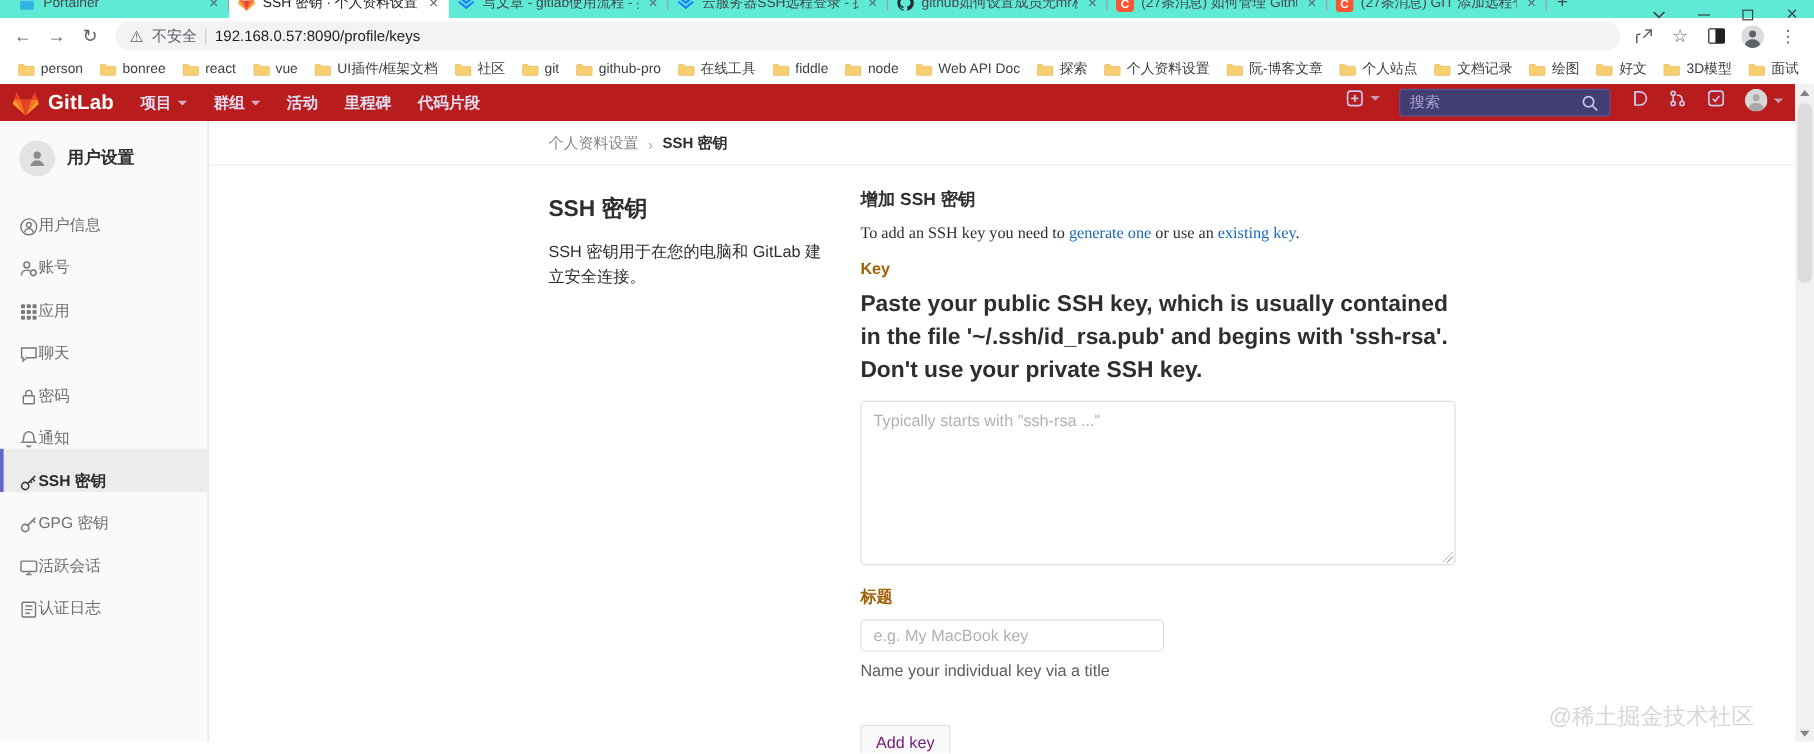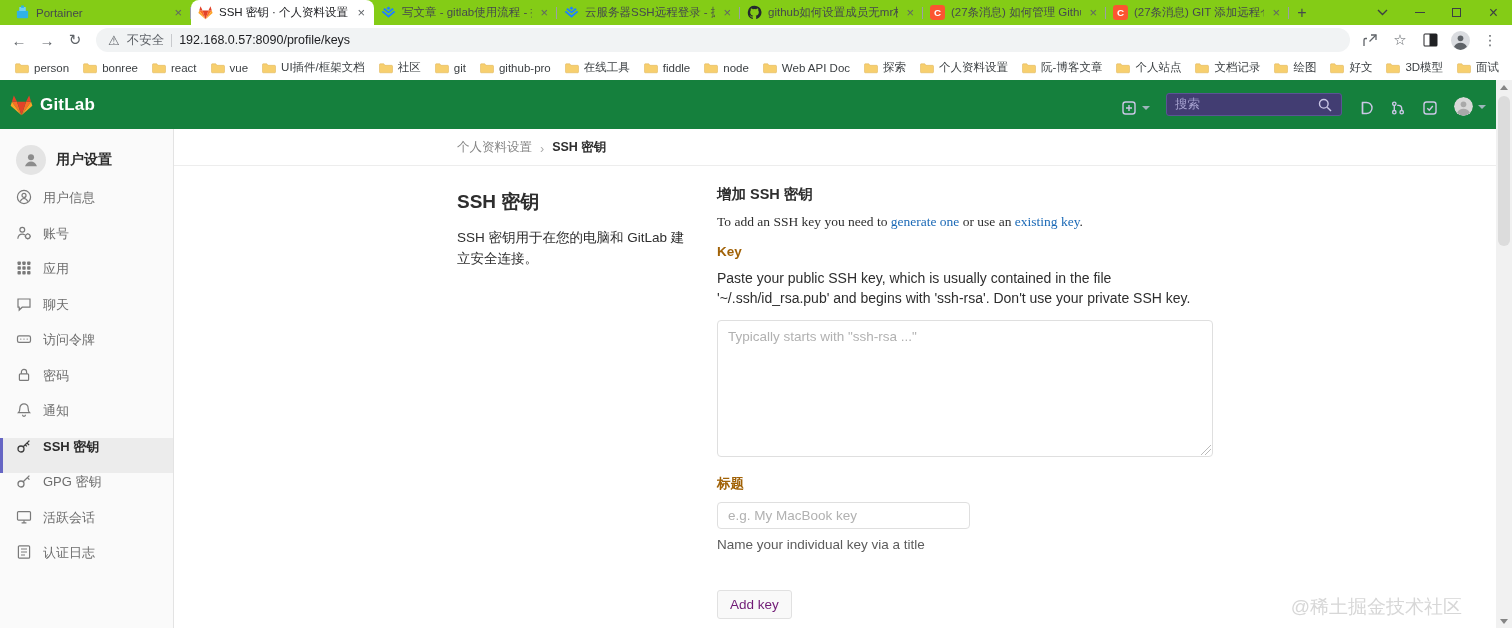--- a/index.html
+++ b/index.html
@@ -1,20 +1,20 @@
 <!DOCTYPE html>
 <html><head>
 <meta charset="utf-8">
 <style>
   * { margin:0; padding:0; box-sizing:border-box; }
   html,body { width:1512px; height:628px; overflow:hidden; background:#fff;
     font-family:"Liberation Sans", sans-serif; }
 
   
-  .tabstrip { height:25px; background:#84cc16; display:flex; align-items:flex-end; padding-left:8px; }
+  .tabstrip { height:15px; background:#5eead4; display:flex; align-items:flex-end; padding-left:8px; }
   .tabs { display:flex; height:25px; }
   .tab { width:183px; height:25px; display:flex; align-items:center; gap:6px; padding:0 7px;
          font-size:11.5px; color:#45494d; border-radius:8px 8px 0 0; position:relative; }
   .tab:not(.active)::after { content:""; position:absolute; right:0; top:7px; height:12px; width:1px; background:#9aa0a6; }
   .tab.active { background:#fff; color:#202124; }
   .tab.active::after { display:none; }
   .favicon { width:15px; height:15px; flex:none; display:inline-flex; }
   .favicon svg { width:15px; height:15px; }
   .tab-title { flex:1; overflow:hidden; white-space:nowrap; }
   .tab-close { flex:none; font-size:13px; color:#5f6368; padding:0 2px; }
@@ -37,45 +37,45 @@
   .tb-ic { width:24px; height:24px; display:flex; align-items:center; justify-content:center; color:#5f6368; }
 
   .bookmarks { height:25px; background:#fff; display:flex; align-items:center; padding:0 8px; overflow:hidden; }
   .bm { display:flex; align-items:center; gap:5px; padding:2px 7px; font-size:11.5px; color:#3c4043; white-space:nowrap; }
   .bm-icon { width:14px; height:13px; display:inline-flex; }
   .bm-icon svg { width:14px; height:13px; }
 
   
   .below-chrome { display:flex; height:548px; }
   .page-col { flex:1; display:flex; flex-direction:column; min-width:0; }
-  .gl-navbar { height:49px; background:#15803d; display:flex; align-items:center; padding:0 10px; flex:none; }
+  .gl-navbar { height:31px; background:#b91c1c; display:flex; align-items:center; padding:0 10px; flex:none; }
   .brand { display:flex; align-items:center; gap:7px; margin-right:22px; }
   .brand svg { width:23px; height:22px; }
   .brand-name { color:#fff; font-size:17px; font-weight:bold; letter-spacing:.2px; }
   .gl-menu { display:flex; align-items:center; gap:22px; }
   .gl-menu-item { color:#e0ddf3; font-size:13px; font-weight:bold; display:flex; align-items:center; }
   .caret { display:inline-block; width:0; height:0; border-left:4px solid transparent;
            border-right:4px solid transparent; border-top:4px solid currentColor; margin-left:5px; opacity:.75; }
-  .gl-right { margin-left:auto; display:flex; align-items:flex-end; gap:16px; color:#cbc7e6; }
+  .gl-right { margin-left:auto; display:flex; align-items:flex-start; gap:16px; color:#cbc7e6; }
   .gl-ic { display:flex; align-items:center; color:#cbc7e6; }
   .gl-ic svg { width:16px; height:16px; }
   .gl-search { width:176px; height:23px; background:#423d72; border:1px solid #5a5494; border-radius:3px;
                display:flex; align-items:center; padding:0 8px; gap:6px; }
   .gl-search-ph { flex:1; color:#a6a1cf; font-size:12.5px; }
   .gl-avatar { width:19px; height:19px; border-radius:50%; overflow:hidden; display:inline-flex; }
 
   
   .page-body { flex:1; display:flex; min-height:0; position:relative; background:#fff; }
   .sidebar { width:174px; flex:none; background:#fafafa; border-right:1px solid #e3e3e3; padding-top:12px; }
   .sb-head { display:flex; align-items:center; gap:10px; padding:4px 14px 14px 16px; }
   .sb-avatar { width:30px; height:30px; border-radius:50%; background:#e4e4e4; display:flex;
                align-items:center; justify-content:center; }
   .sb-avatar svg { width:18px; height:18px; }
   .sb-title { font-size:14px; font-weight:bold; color:#2e2e2e; }
-  .sb-item { display:flex; align-items:flex-start; gap:11px; height:35.5px; padding:0 13px;
+  .sb-item { display:flex; align-items:flex-end; gap:0; height:35.5px; padding:0 13px;
              color:#6d6d6d; font-size:13px; border-left:3px solid transparent; }
   .sb-icon { width:16px; height:16px; display:inline-flex; color:#7a7a7a; }
   .sb-icon svg { width:16px; height:16px; }
   .sb-item.active { background:#ececec; border-left-color:#6666c4; color:#2b2b2b; font-weight:bold; }
   .sb-item.active .sb-icon { color:#3c3c3c; }
 
   .main { flex:1; min-width:0; display:flex; flex-direction:column; }
   .breadcrumbs { height:37px; border-bottom:1px solid #ededed; display:flex; align-items:center; flex:none; }
   .container { width:756px; margin:0 auto; }
   .bc-inner { display:flex; align-items:flex-end; gap:8px; font-size:12.5px; }
@@ -85,21 +85,21 @@
 
   .content { display:flex; padding-top:19px; }
   .col-left { width:260px; padding-right:30px; flex:none; }
   .intro-h { font-size:19px; font-weight:bold; color:#2e2e2e; margin-top:4px; }
   .intro-p { font-size:13.5px; color:#2e2e2e; line-height:1.55; margin-top:13px; }
   .col-right { flex:1; min-width:0; }
   .form-h { font-size:14.5px; font-weight:bold; color:#2e2e2e; margin-bottom:10px; }
   .form-intro { font-size:13.5px; color:#2e2e2e; margin-bottom:14px;font-family:Liberation Serif, serif; }
   .lnk { color:#1b69b6; }
   .lbl { font-size:13.5px; font-weight:bold; color:#a16207; margin-bottom:9px; }
-  .key-help { font-size:14px; color:#2e2e2e; line-height:1.45; margin-bottom:11px; }
+  .key-help { font-size:19px; color:#2e2e2e; line-height:1.45; margin-bottom:11px;font-weight:bold; }
   textarea.key-area { width:100%; height:137px; border:1px solid #dfdfdf; border-radius:4px;
       padding:8px 10px; font-size:13.5px; font-family:"Liberation Sans",sans-serif; color:#2e2e2e;
       resize:none; outline:none; position:relative; display:block; }
   textarea::placeholder, input::placeholder { color:#b1b1b1; }
   .area-wrap { position:relative; margin-bottom:18px; }
   .resize-grip { position:absolute; right:2px; bottom:2px; width:10px; height:10px;
       background:
         linear-gradient(135deg, transparent 0 50%, #bbb 50% 55%, transparent 55% 70%, #bbb 70% 75%, transparent 75%);
       pointer-events:none; }
   input.title-input { width:253px; height:27px; border:1px solid #dfdfdf; border-radius:4px;
@@ -474,20 +474,46 @@
               <path fill="#fc6d26" d="M18 33 L33 12 h-8 Z"></path>
               <path fill="#e24329" d="M18 33 L11 12 h14 Z"></path>
               <path fill="#e24329" d="M3 12 L6 2 L11 12 Z"></path>
               <path fill="#e24329" d="M33 12 L30 2 L25 12 Z"></path>
               <path fill="#fca326" d="M3 12 L1 18 L18 33 Z"></path>
               <path fill="#fca326" d="M33 12 L35 18 L18 33 Z"></path>
             </svg>
           </span>
         <span class="brand-name">GitLab</span>
       </div>
+      <div class="gl-menu">
+  <div class="gl-menu-item">
+    <span>项目</span>
+    <span class="caret"></span>
+  </div>
+
+  <div class="gl-menu-item">
+    <span>群组</span>
+    <span class="caret"></span>
+  </div>
+
+  <div class="gl-menu-item">
+    <span>活动</span>
+
+  </div>
+
+  <div class="gl-menu-item">
+    <span>里程碑</span>
+
+  </div>
+
+  <div class="gl-menu-item">
+    <span>代码片段</span>
+
+  </div>
+</div>
       <div class="gl-right">
         <span class="gl-ic">
           <svg viewBox="0 0 16 16" fill="none" stroke="currentColor" stroke-width="1.4">
               <rect x="2" y="2" width="12" height="12" rx="2.5"></rect>
               <path d="M8 5v6M5 8h6"></path>
             </svg>
           <span class="caret"></span>
         </span>
         <div class="gl-search">
           <span class="gl-search-ph">搜索</span>
@@ -585,31 +611,20 @@
 
   <div class="sb-item">
     <span class="sb-icon">
                 <svg viewBox="0 0 16 16" fill="none" stroke="currentColor" stroke-width="1.2">
                   <path d="M2 3h12v8.2H6.2L3.2 14v-2.8H2z"></path>
                 </svg>
               </span>
     <span>聊天</span>
   </div>
 
-  <div class="sb-item">
-    <span class="sb-icon">
-                <svg viewBox="0 0 16 16" fill="none" stroke="currentColor" stroke-width="1.2">
-                  <rect x="1.5" y="4.8" width="13" height="6.6" rx="1.6"></rect>
-                  <circle cx="4.8" cy="8.1" r="0.7" fill="currentColor" stroke="none"></circle>
-                  <circle cx="8" cy="8.1" r="0.7" fill="currentColor" stroke="none"></circle>
-                  <circle cx="11.2" cy="8.1" r="0.7" fill="currentColor" stroke="none"></circle>
-                </svg>
-              </span>
-    <span>访问令牌</span>
-  </div>
 
 
   <div class="sb-item">
     <span class="sb-icon">
                 <svg viewBox="0 0 16 16" fill="none" stroke="currentColor" stroke-width="1.2">
                   <rect x="3.4" y="6.8" width="9.2" height="6.6" rx="1"></rect>
                   <path d="M5.4 6.8V4.9a2.6 2.6 0 0 1 5.2 0v1.9"></path>
                 </svg>
               </span>
     <span>密码</span>

